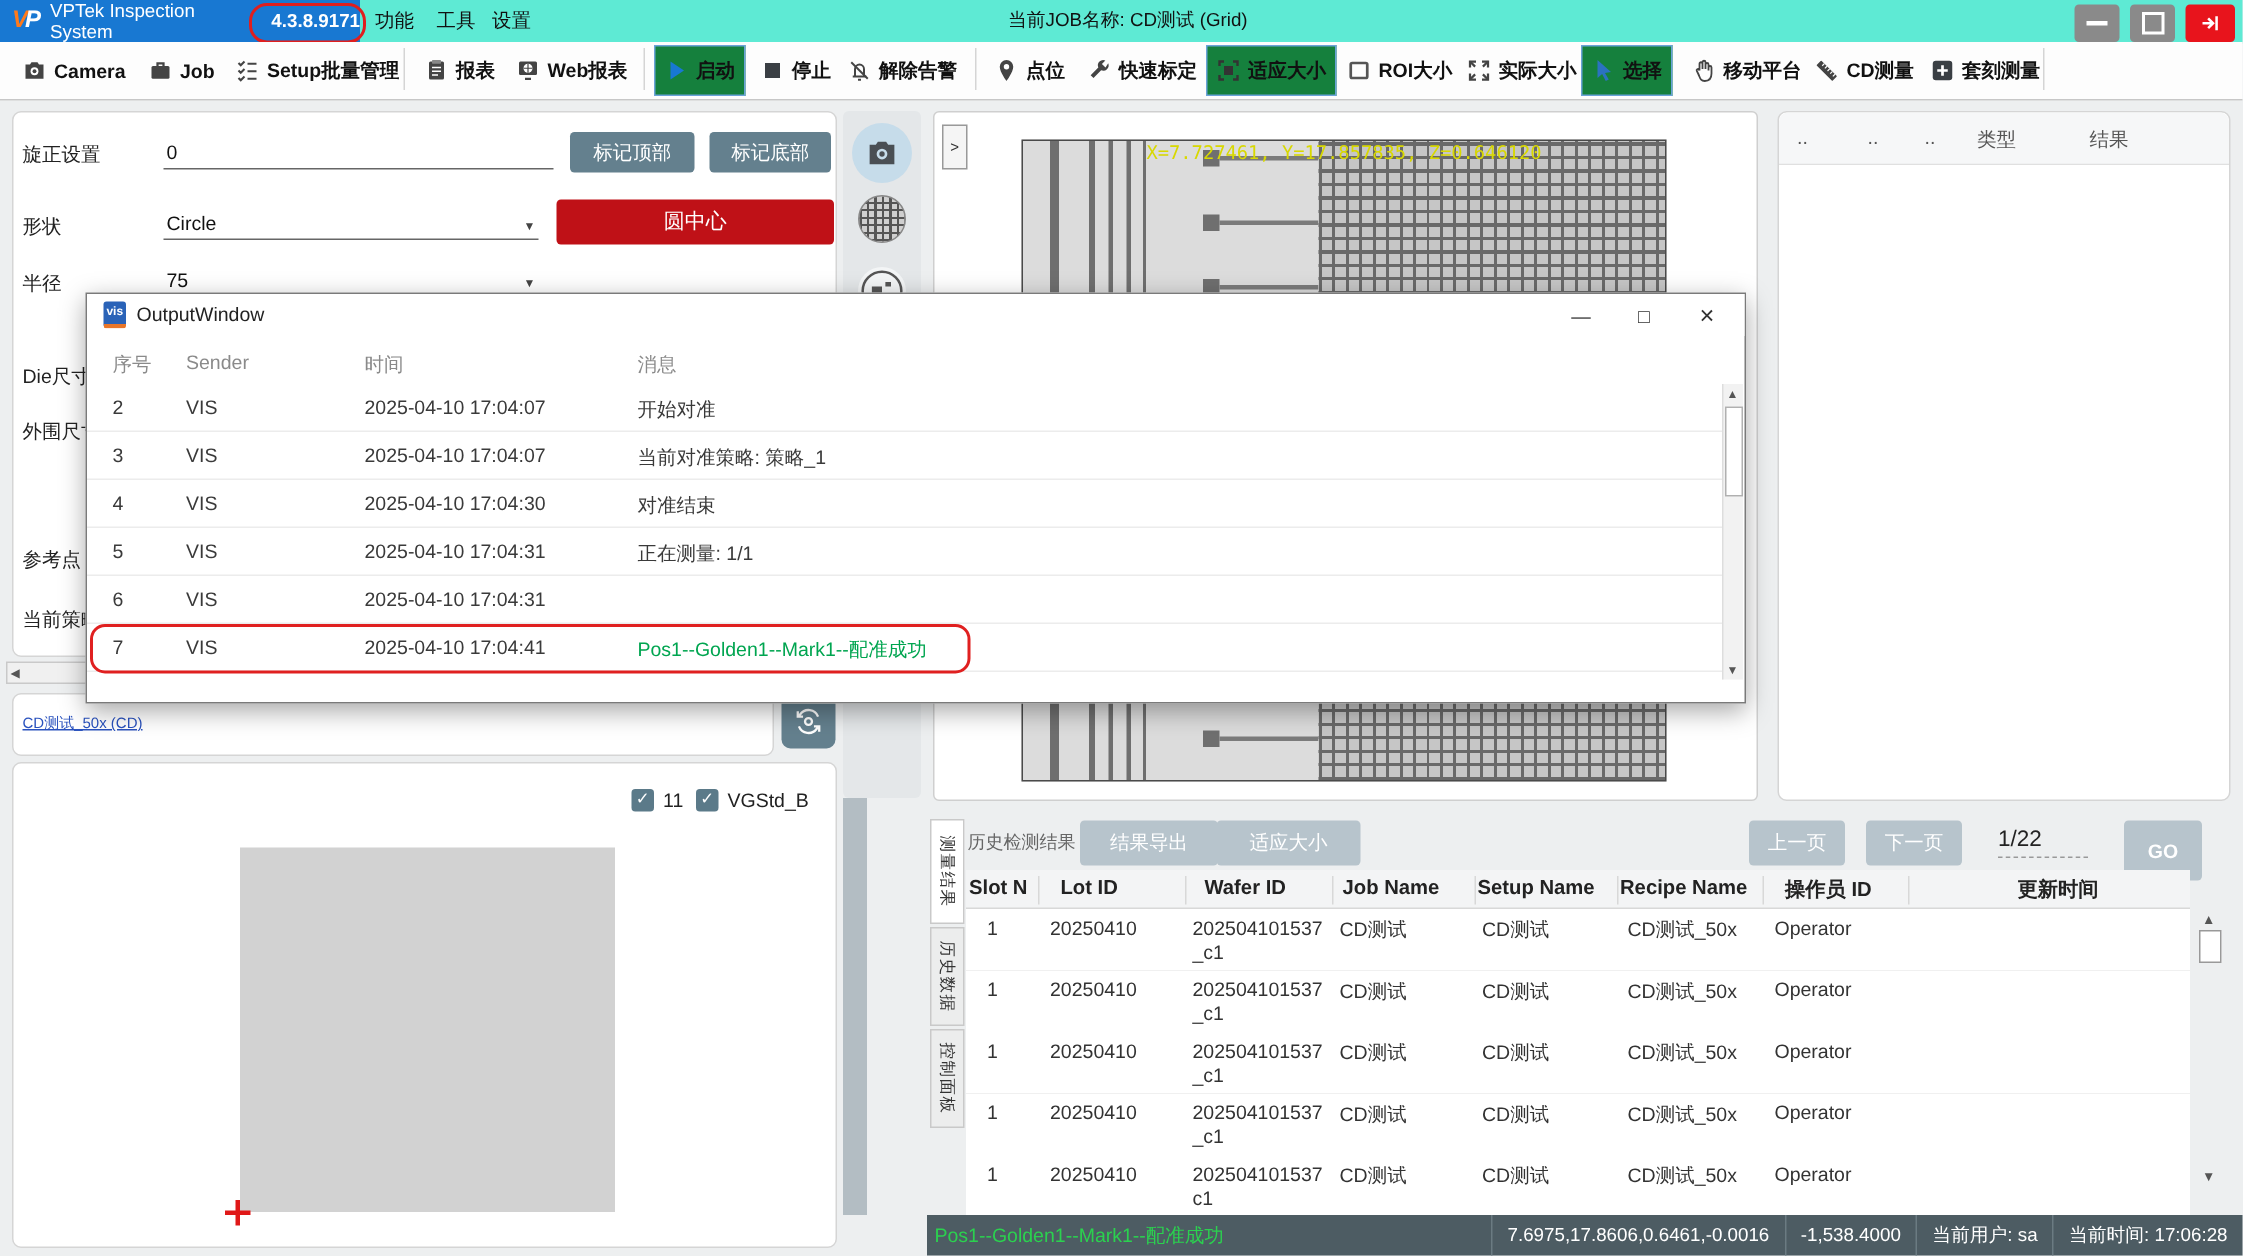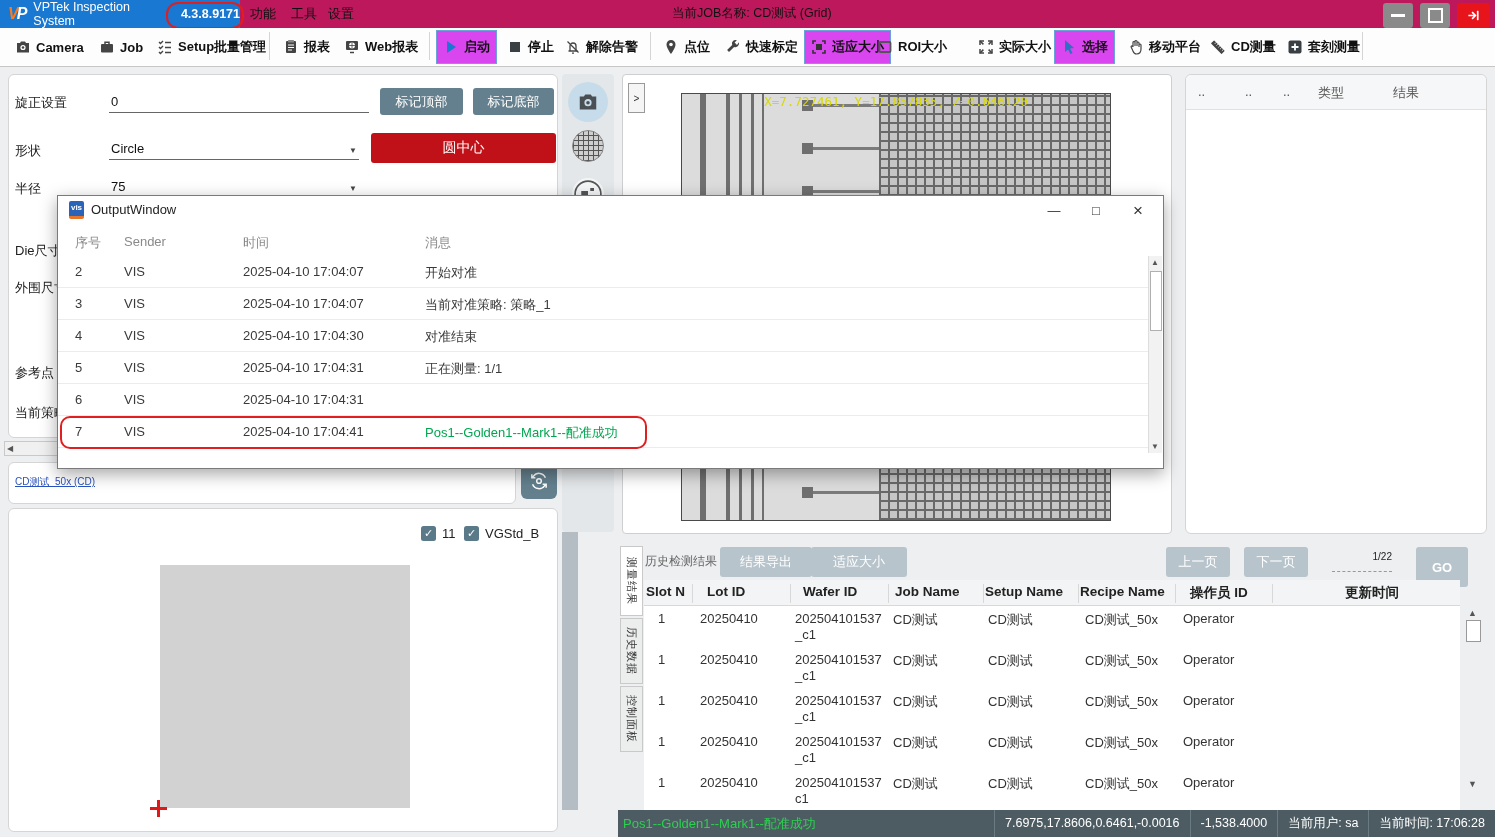--- a/index.html
+++ b/index.html
@@ -3,39 +3,39 @@
 <meta charset="utf-8">
 <style>
   html,body{margin:0;padding:0;}
   body{
     width:1495px;height:837px;overflow:hidden;position:relative;
     background:#edeff0;
     font-family:"Liberation Sans","DejaVu Sans",sans-serif;
     -webkit-font-smoothing:antialiased;
   }
   
-  .titlebar{position:absolute;left:0;top:0;width:1495px;height:28px;background:#be185d;border-bottom:1px solid #e3e3e3;}
+  .titlebar{position:absolute;left:0;top:0;width:1495px;height:28px;background:#5eead4;border-bottom:1px solid #e3e3e3;}
   .title-blue{position:absolute;left:0;top:0;width:240px;height:28px;background:#1878d2;display:flex;align-items:center;}
   .logo{margin-left:8px;font-style:italic;font-weight:bold;font-size:16px;letter-spacing:-2px;}
   .logo .v{color:#ff7a1a;}
   .logo .p{color:#ffffff;}
   .app-title{color:#fff;font-size:12.5px;margin-left:8px;}
   .version{color:#fff;font-size:12.5px;font-weight:bold;margin-left:6px;}
   .version-circle{position:absolute;left:166px;top:2px;width:74px;height:23px;border:2px solid #e01e1e;border-radius:12px;pointer-events:none;}
   .menu-item{position:absolute;top:0;height:28px;line-height:28px;font-size:13px;color:#111;padding:0 4px;cursor:default;}
   .job-label{position:absolute;left:672px;top:0;height:28px;line-height:26px;font-size:12.5px;color:#111;}
   .winbtn{position:absolute;top:3px;width:30px;height:25px;border-radius:3px;display:flex;align-items:center;justify-content:center;}
   .winbtn.gray{background:#8a8a8a;}
   .winbtn.red{background:#e8141c;width:33px;}
   .min-glyph{width:14px;height:3px;background:#fff;}
   .max-glyph{width:11px;height:11px;border:2px solid #fff;}
   
   .toolbar{position:absolute;left:0;top:28px;width:1495px;height:38px;background:#fdfdfd;border-bottom:1px solid #c7c7c7;}
   .tb{position:absolute;top:2px;height:32px;display:flex;align-items:center;gap:5px;font-size:13px;font-weight:600;color:#111;padding:0 6px;border:1px solid transparent;}
-  .tb.active{background:#d946ef;border:1px solid #6aa3d8;}
+  .tb.active{background:#15803d;border:1px solid #6aa3d8;}
   .tb svg{flex:0 0 auto;}
   .tbsep{position:absolute;top:4px;width:1px;height:28px;background:#d5d5d5;}
   
   .panel{position:absolute;background:#fff;border:1px solid #d5d5d5;border-radius:6px;}
   .lbl{position:absolute;font-size:13px;color:#222;white-space:nowrap;}
   .ufield{position:absolute;height:24px;border-bottom:1px solid #666;font-size:13px;color:#111;}
   .ufield .val{position:absolute;left:2px;bottom:3px;}
   .ufield .caret{position:absolute;right:2px;bottom:4px;font-size:8px;color:#444;}
   .btn-dark{position:absolute;background:#64808e;color:#fff;font-size:13px;border:none;border-radius:3px;display:flex;align-items:center;justify-content:center;cursor:pointer;}
   .btn-red{position:absolute;background:#bf1117;color:#fff;font-size:14px;border:none;border-radius:3px;display:flex;align-items:center;justify-content:center;cursor:pointer;}
@@ -88,21 +88,21 @@
   .dlg-row.ok .c-msg{color:#00a550;}
   .red-outline{position:absolute;left:2px;top:220px;width:583px;height:29px;border:2px solid #e02020;border-radius:10px;pointer-events:none;z-index:5;}
   .vtrack{position:absolute;left:1090px;top:60px;width:13px;height:197px;background:#f2f2f2;border-left:1px solid #ddd;}
   .vtrack .arr{position:absolute;left:2px;font-size:8px;color:#555;}
   .vthumb{position:absolute;left:1px;top:15px;width:10px;height:58px;background:#fff;border:1px solid #b0b0b0;}
   
   .vtab{position:absolute;left:620px;width:21px;border:1px solid #c9c9c9;background:#eceded;display:flex;align-items:center;justify-content:center;}
   .vtab.active{background:#fff;}
   .vtab span{writing-mode:vertical-rl;text-orientation:sideways;font-size:11px;color:#333;letter-spacing:1px;}
   .hist-label{position:absolute;left:645px;top:553px;font-size:12px;color:#666;}
-  .pageinput{position:absolute;left:1332px;top:551px;width:60px;height:20px;border-bottom:1px dashed #999;font-size:10px;color:#222;text-align:right;}
+  .pageinput{position:absolute;left:1332px;top:551px;width:60px;height:20px;border-bottom:1px dashed #999;font-size:15px;color:#222;text-align:left;}
   .htable-head{position:absolute;left:644px;top:580px;width:816px;height:25px;background:#f3f4f5;border-bottom:1px solid #d8d8d8;}
   .htable-head span{position:absolute;top:4px;font-size:13.5px;font-weight:bold;color:#222;white-space:nowrap;}
   .hsep{position:absolute;top:3px;width:1px;height:19px;background:#d8d8d8;}
   .hrow{position:absolute;left:644px;width:816px;height:41px;border-bottom:1px solid #c4c4c4;font-size:13px;color:#333;background:#fff;}
   .hrow span{position:absolute;top:5px;white-space:nowrap;}
   .hrow .w2{top:21px;}
   .sb-up{position:absolute;left:1468px;top:608px;font-size:9px;color:#555;}
   .sb-dn{position:absolute;left:1468px;top:779px;font-size:9px;color:#555;}
   .sb-thumb{position:absolute;left:1466px;top:620px;width:13px;height:20px;background:#fff;border:1px solid #999;}
   
@@ -213,21 +213,21 @@
       </svg>
     <span>快速标定</span>
   </div>
   <div class="tb active" style="left:804px;">
     <svg width="16" height="16" viewBox="0 0 16 16">
         <path d="M2 5V2h3M11 2h3v3M14 11v3h-3M5 14H2v-3" stroke="#333" stroke-width="1.6" fill="none"></path>
         <rect x="5" y="5" width="6" height="6" fill="#333"></rect>
       </svg>
     <span>适应大小</span>
   </div>
-  <div class="tb" style="left:870px;">
+  <div class="tb" style="left:891px;">
     <svg width="16" height="16" viewBox="0 0 16 16">
         <rect x="2.5" y="3" width="11" height="10" rx="1" fill="none" stroke="#555" stroke-width="1.8"></rect>
       </svg>
     <span>ROI大小</span>
   </div>
   <div class="tb" style="left:971px;">
     <svg width="16" height="16" viewBox="0 0 16 16" stroke="#444" stroke-width="1.5" fill="none">
         <path d="M6 2H2v4M10 2h4v4M2 10v4h4M14 10v4h-4"></path>
         <path d="M2 2l3.4 3.4M14 2l-3.4 3.4M2 14l3.4-3.4M14 14l-3.4-3.4"></path>
       </svg>

